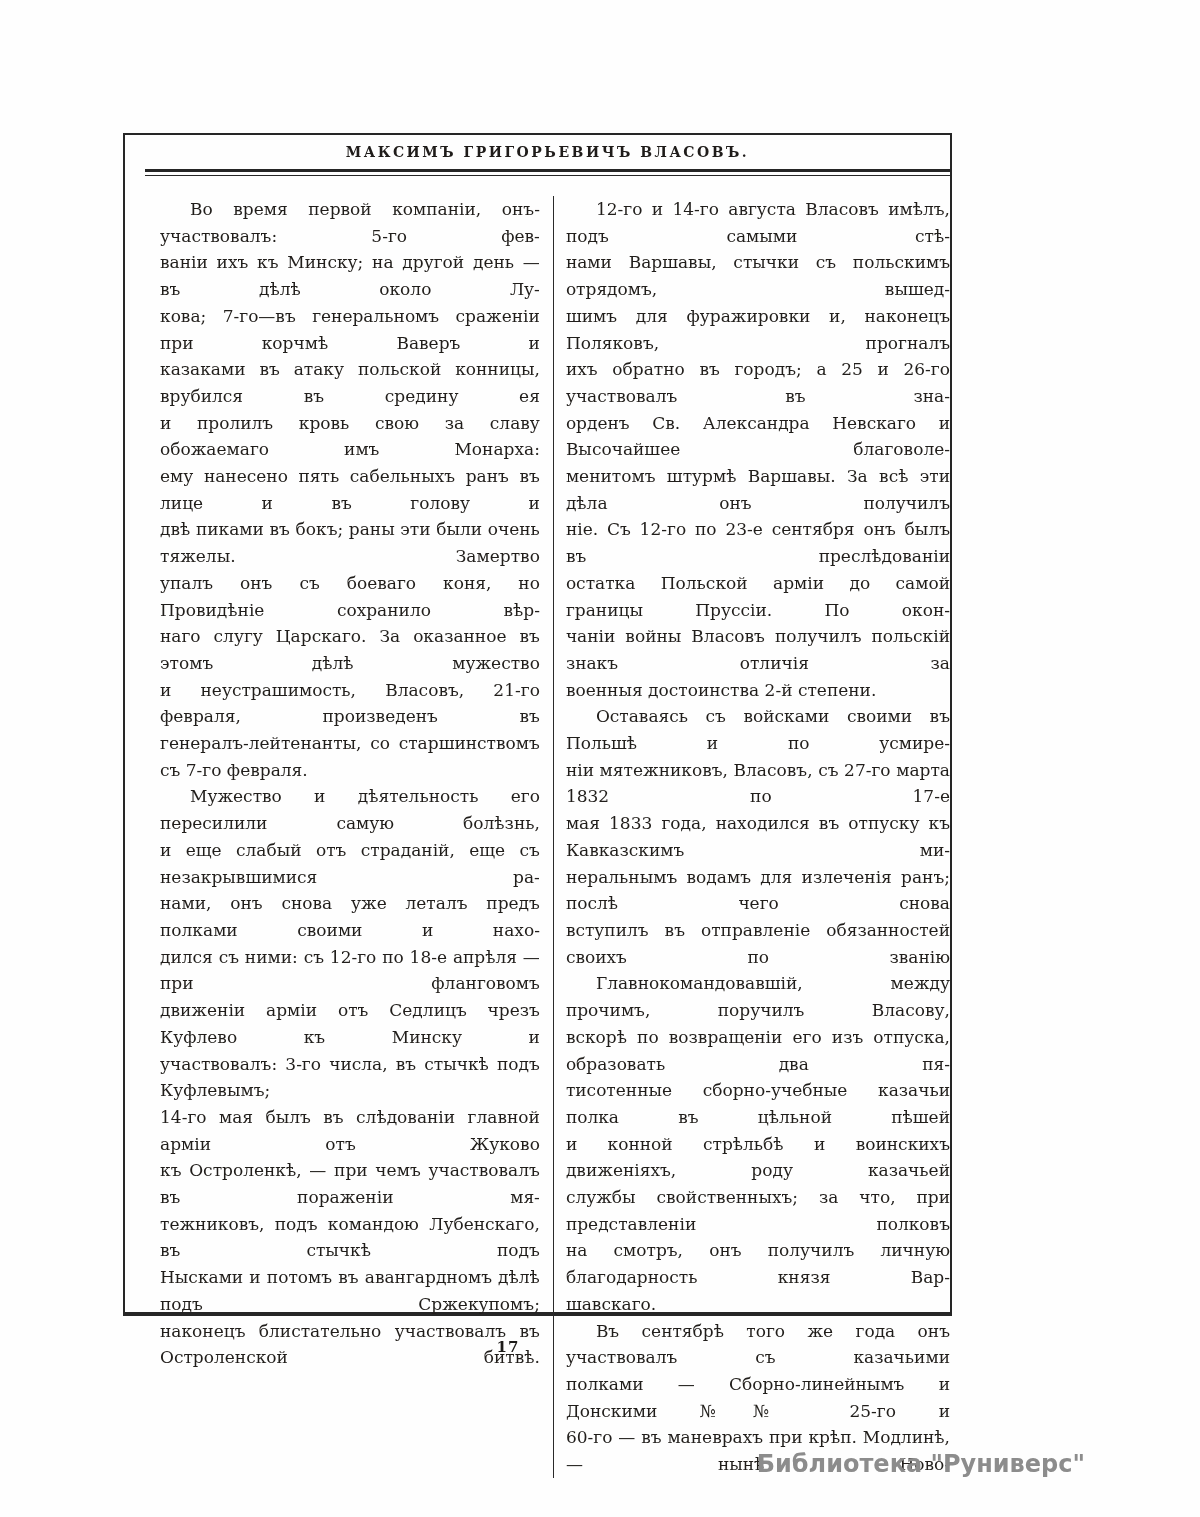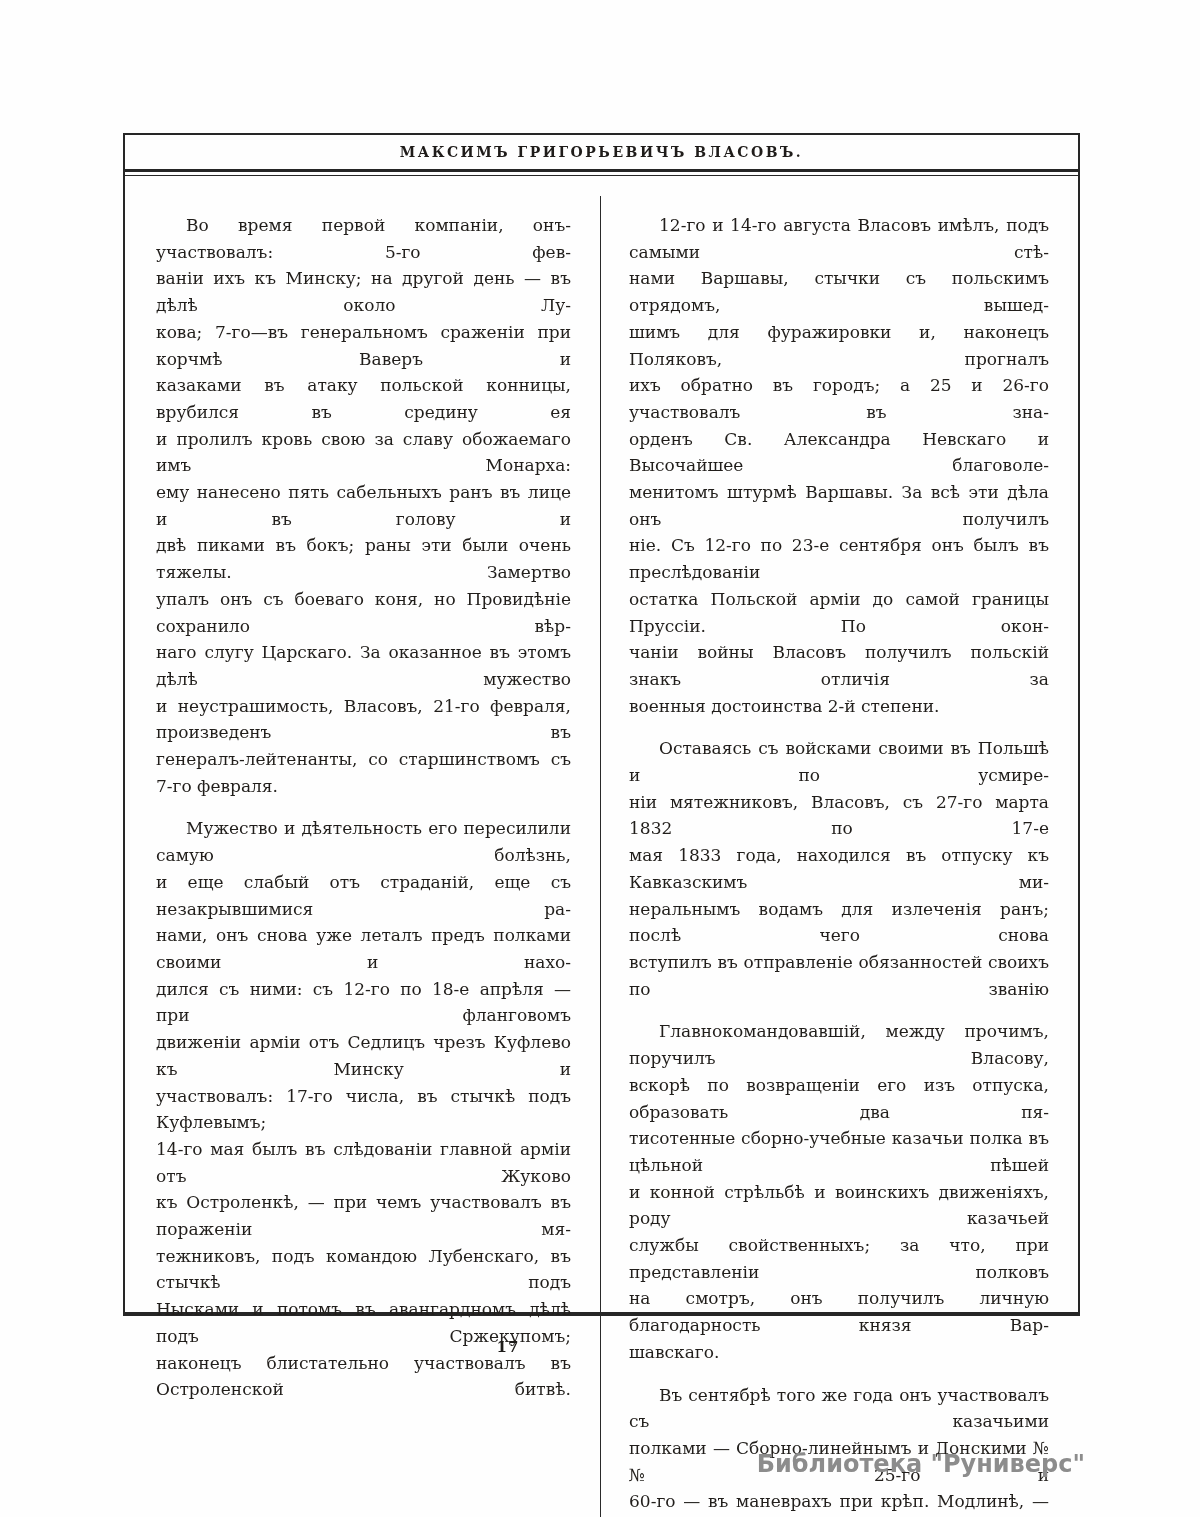--- a/index.html
+++ b/index.html
@@ -4,47 +4,48 @@
 <style>
   html,body{margin:0;padding:0;}
   body{
     width:1200px;height:1517px;position:relative;
     background:#fefefe;
     font-family:"DejaVu Serif","Liberation Serif",serif;
     color:#221f1c;
   }
   .frame{
     position:absolute;left:123px;top:133px;
-    width:957px;height:1183px;
+    width:829px;height:1183px;
     border:2px solid #262626;
     border-bottom:4px solid #262626;
     box-sizing:border-box;
     display:flex;flex-direction:column;
     background:#fefefe;
+    padding-left:20px;
   }
   .running-head{
     height:34px;display:flex;align-items:center;justify-content:center;
     flex:0 0 auto;
   }
   .running-head .title{
     font-weight:bold;font-size:14px;letter-spacing:2.5px;color:#1f1c1a;
   }
   .head-rule{
     flex:0 0 auto;height:3px;
     border-top:3px solid #262626;border-bottom:1px solid #262626;
   }
   .cols{
     flex:1 1 auto;display:flex;align-items:stretch;
     padding-top:20px;box-sizing:border-box;
   }
   .col{box-sizing:border-box;}
   .col-left{width:447px;margin-left:15px;}
   .col-divider{width:1px;background:#2a2a2a;margin-left:13px;flex:0 0 auto;}
   .col-right{width:452px;margin-left:12px;}
-  .para{margin:16px;}
+  .para{margin:0;}
   .line{
     font-size:17px;line-height:26.7px;
     text-align:justify;text-align-last:justify;
     white-space:normal;color:#211e1b;
   }
   .line.last{text-align-last:left;}
   .para .line:first-child{text-indent:30px;}
   .folio{
     position:absolute;left:0;top:1338px;width:1016px;
     text-align:center;font-weight:bold;font-size:15px;
@@ -78,21 +79,21 @@
           <div class="line">наго слугу Царскаго. За оказанное въ этомъ дѣлѣ мужество</div>
           <div class="line">и неустрашимость, Власовъ, 21-го февраля, произведенъ въ</div>
           <div class="line last">генералъ-лейтенанты, со старшинствомъ съ 7-го февраля.</div>
         </div>
         <div class="para">
           <div class="line">Мужество и дѣятельность его пересилили самую болѣзнь,</div>
           <div class="line">и еще слабый отъ страданій, еще съ незакрывшимися ра-</div>
           <div class="line">нами, онъ снова уже леталъ предъ полками своими и нахо-</div>
           <div class="line">дился съ ними: съ 12-го по 18-е апрѣля — при фланговомъ</div>
           <div class="line">движеніи арміи отъ Седлицъ чрезъ Куфлево къ Минску и</div>
-          <div class="line">участвовалъ: 17-го числа, въ стычкѣ подъ Куфлевымъ;</div>
+          <div class="line">участвовалъ: 3-го числа, въ стычкѣ подъ Куфлевымъ;</div>
           <div class="line">14-го мая былъ въ слѣдованіи главной арміи отъ Жуково</div>
           <div class="line">къ Остроленкѣ, — при чемъ участвовалъ въ пораженіи мя-</div>
           <div class="line">тежниковъ, подъ командою Лубенскаго, въ стычкѣ подъ</div>
           <div class="line">Нысками и потомъ въ авангардномъ дѣлѣ подъ Сржекупомъ;</div>
           <div class="line">наконецъ блистательно участвовалъ въ Остроленской битвѣ.</div>
         </div>
       </div>
     <div class="col-divider"></div>
     <div class="col col-right">
         <div class="para">

